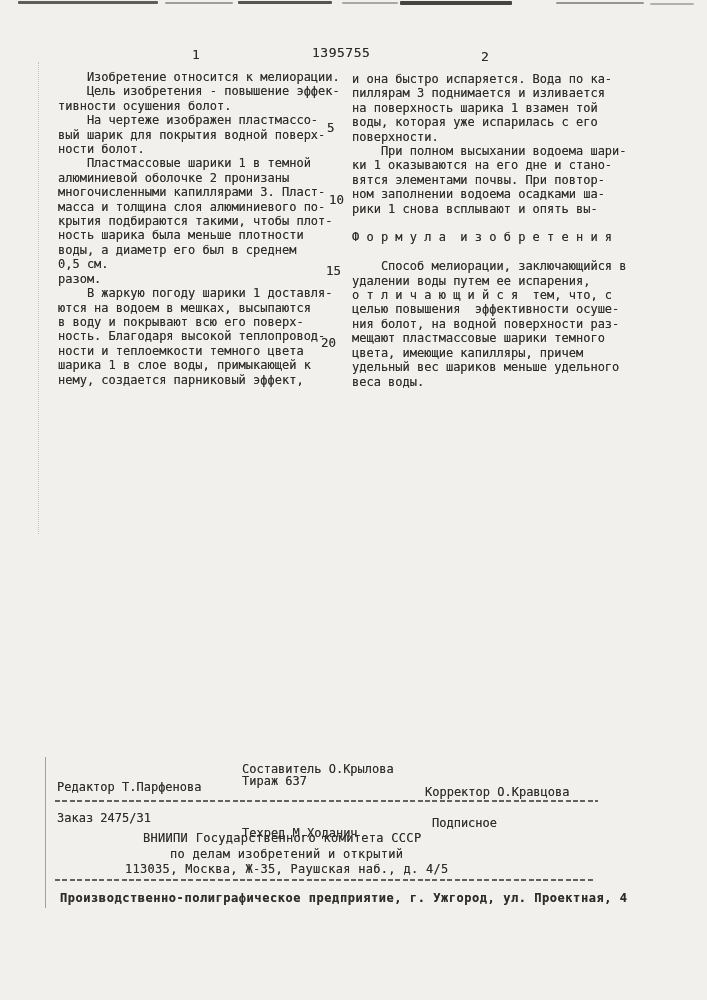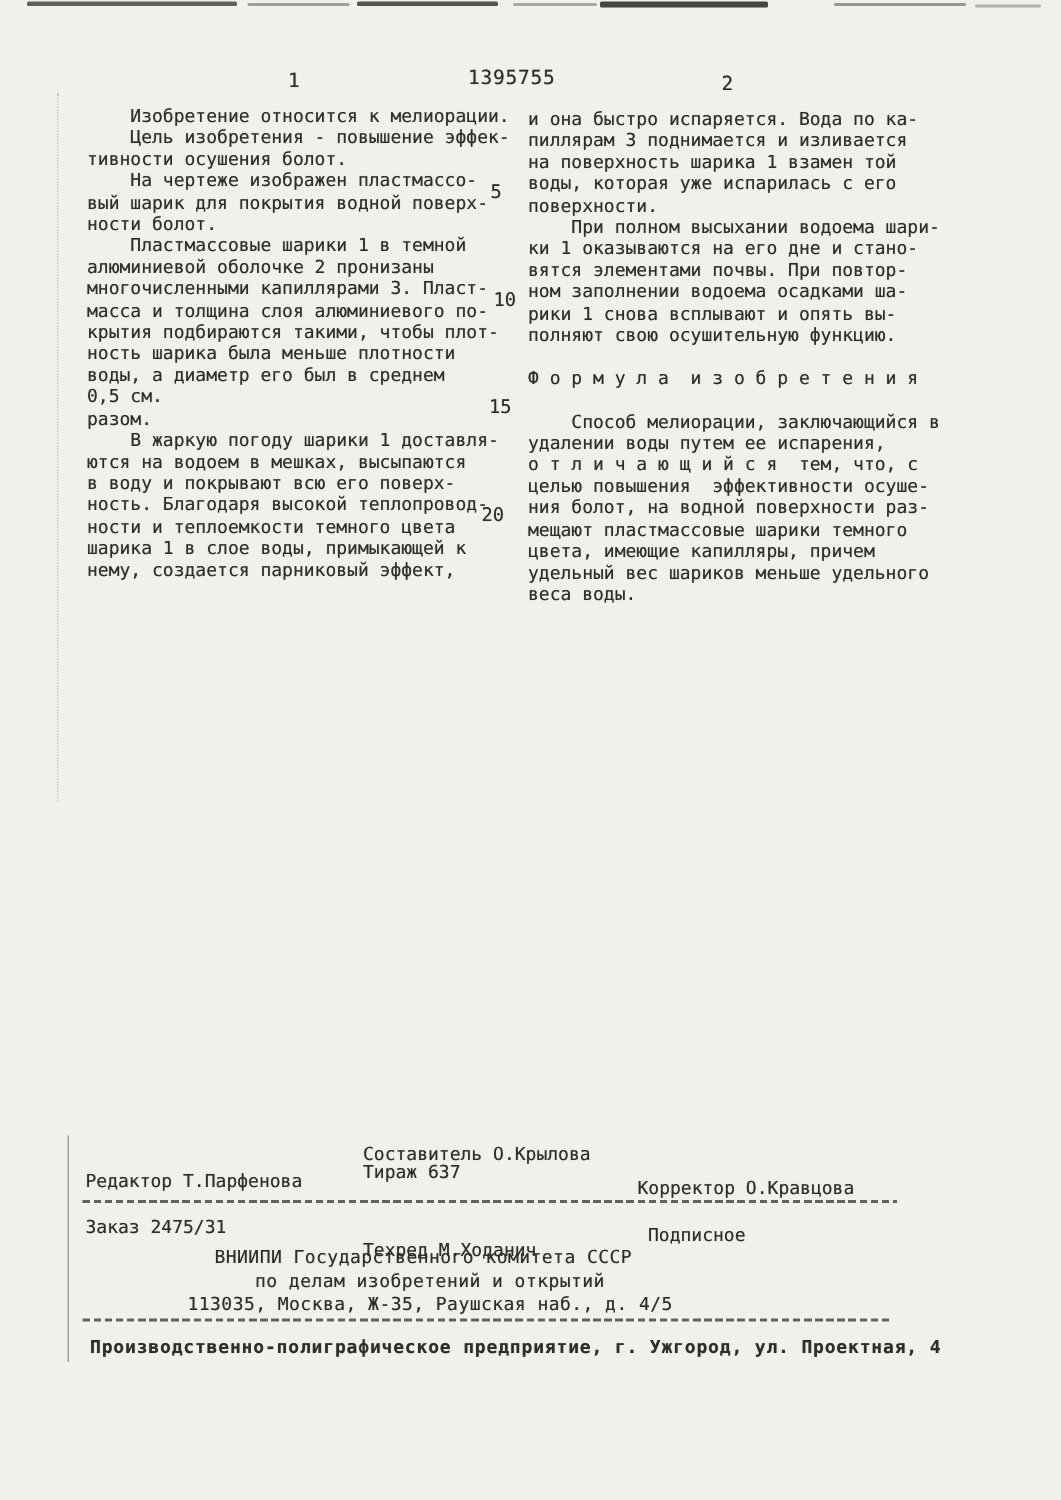--- a/index.html
+++ b/index.html
@@ -85,21 +85,20 @@
   <div class="tline">и она быстро испаряется. Вода по ка-</div>
   <div class="tline">пиллярам 3 поднимается и изливается</div>
   <div class="tline">на поверхность шарика 1 взамен той</div>
   <div class="tline">воды, которая уже испарилась с его</div>
   <div class="tline">поверхности.</div>
   <div class="tline">    При полном высыхании водоема шари-</div>
   <div class="tline">ки 1 оказываются на его дне и стано-</div>
   <div class="tline">вятся элементами почвы. При повтор-</div>
   <div class="tline">ном заполнении водоема осадками ша-</div>
   <div class="tline">рики 1 снова всплывают и опять вы-</div>
-  <div class="tline">полняют свою осушительную функцию.</div>
   <div class="tline"></div>
   <div class="tline">Ф о р м у л а  и з о б р е т е н и я</div>
   <div class="tline"></div>
   <div class="tline">    Способ мелиорации, заключающийся в</div>
   <div class="tline">удалении воды путем ее испарения,</div>
   <div class="tline">о т л и ч а ю щ и й с я  тем, что, с</div>
   <div class="tline">целью повышения  эффективности осуше-</div>
   <div class="tline">ния болот, на водной поверхности раз-</div>
   <div class="tline">мещают пластмассовые шарики темного</div>
   <div class="tline">цвета, имеющие капилляры, причем</div>

